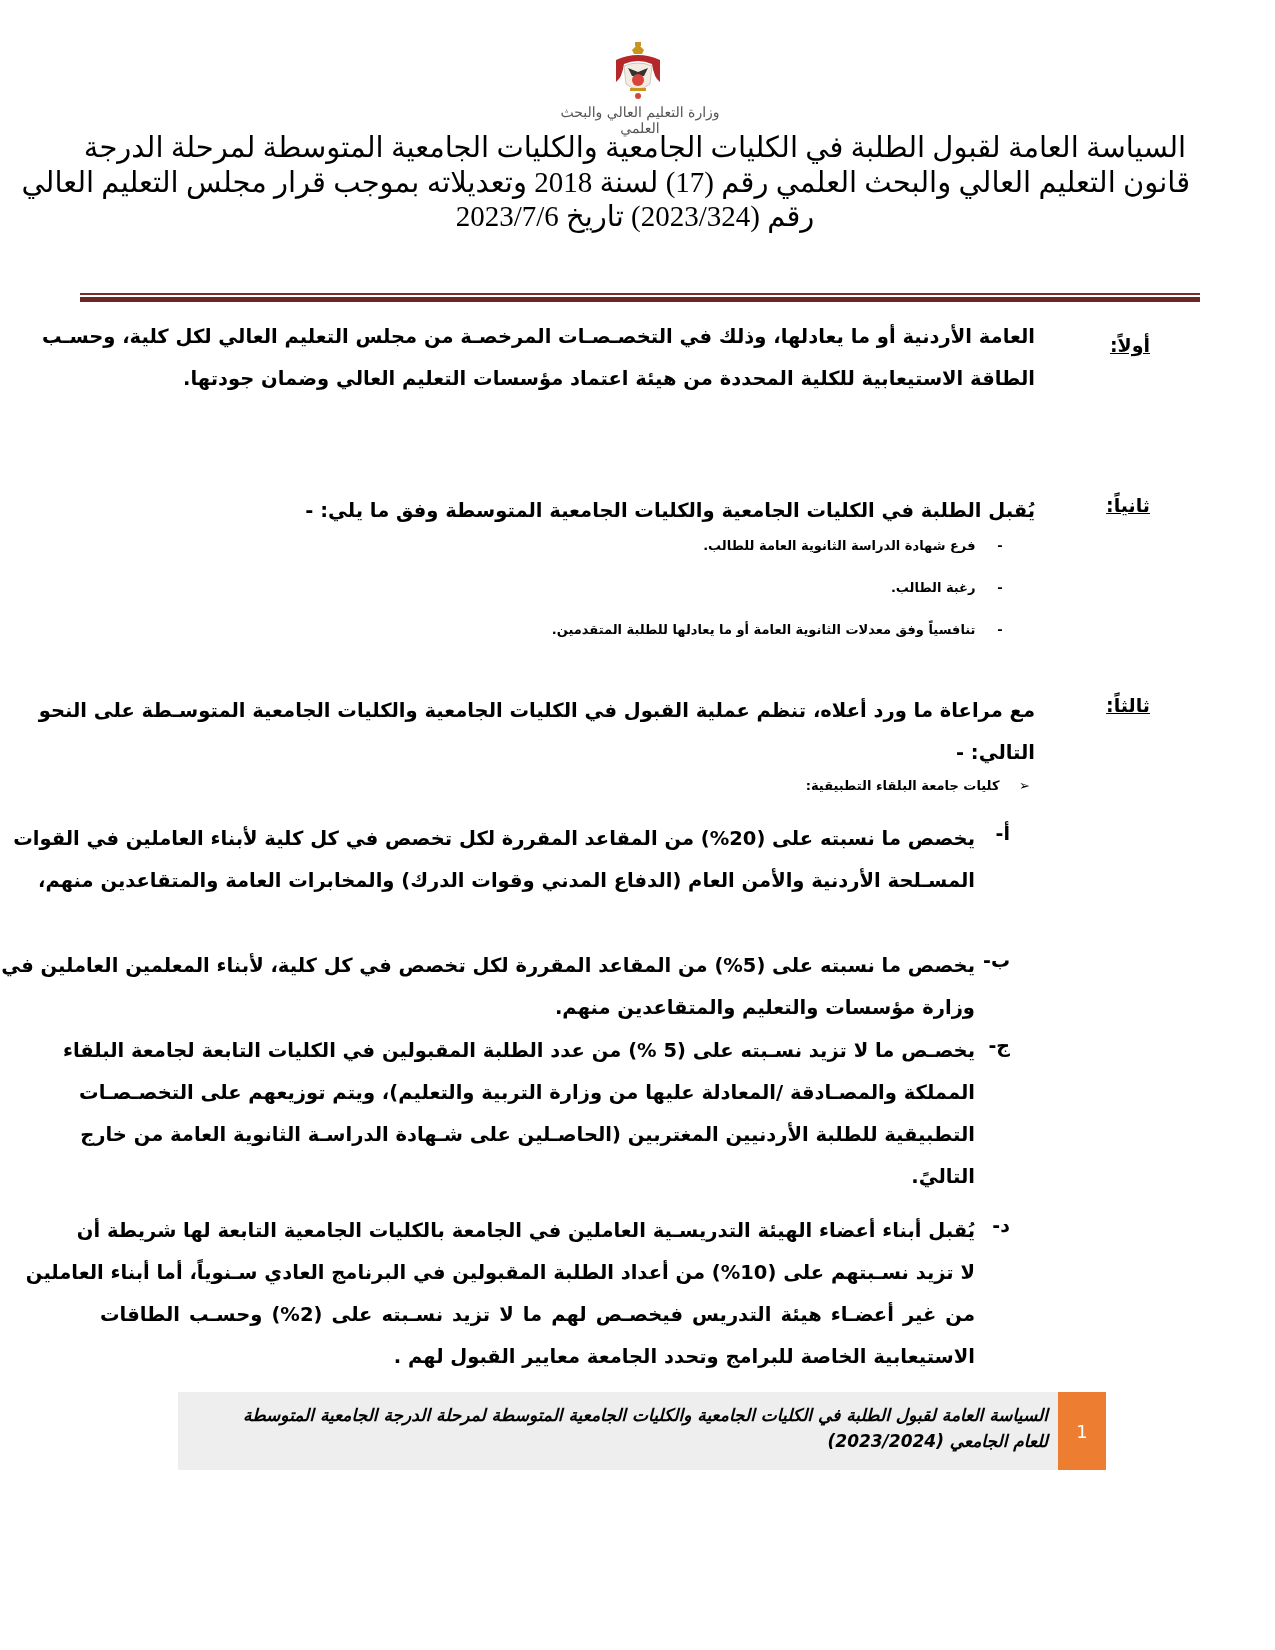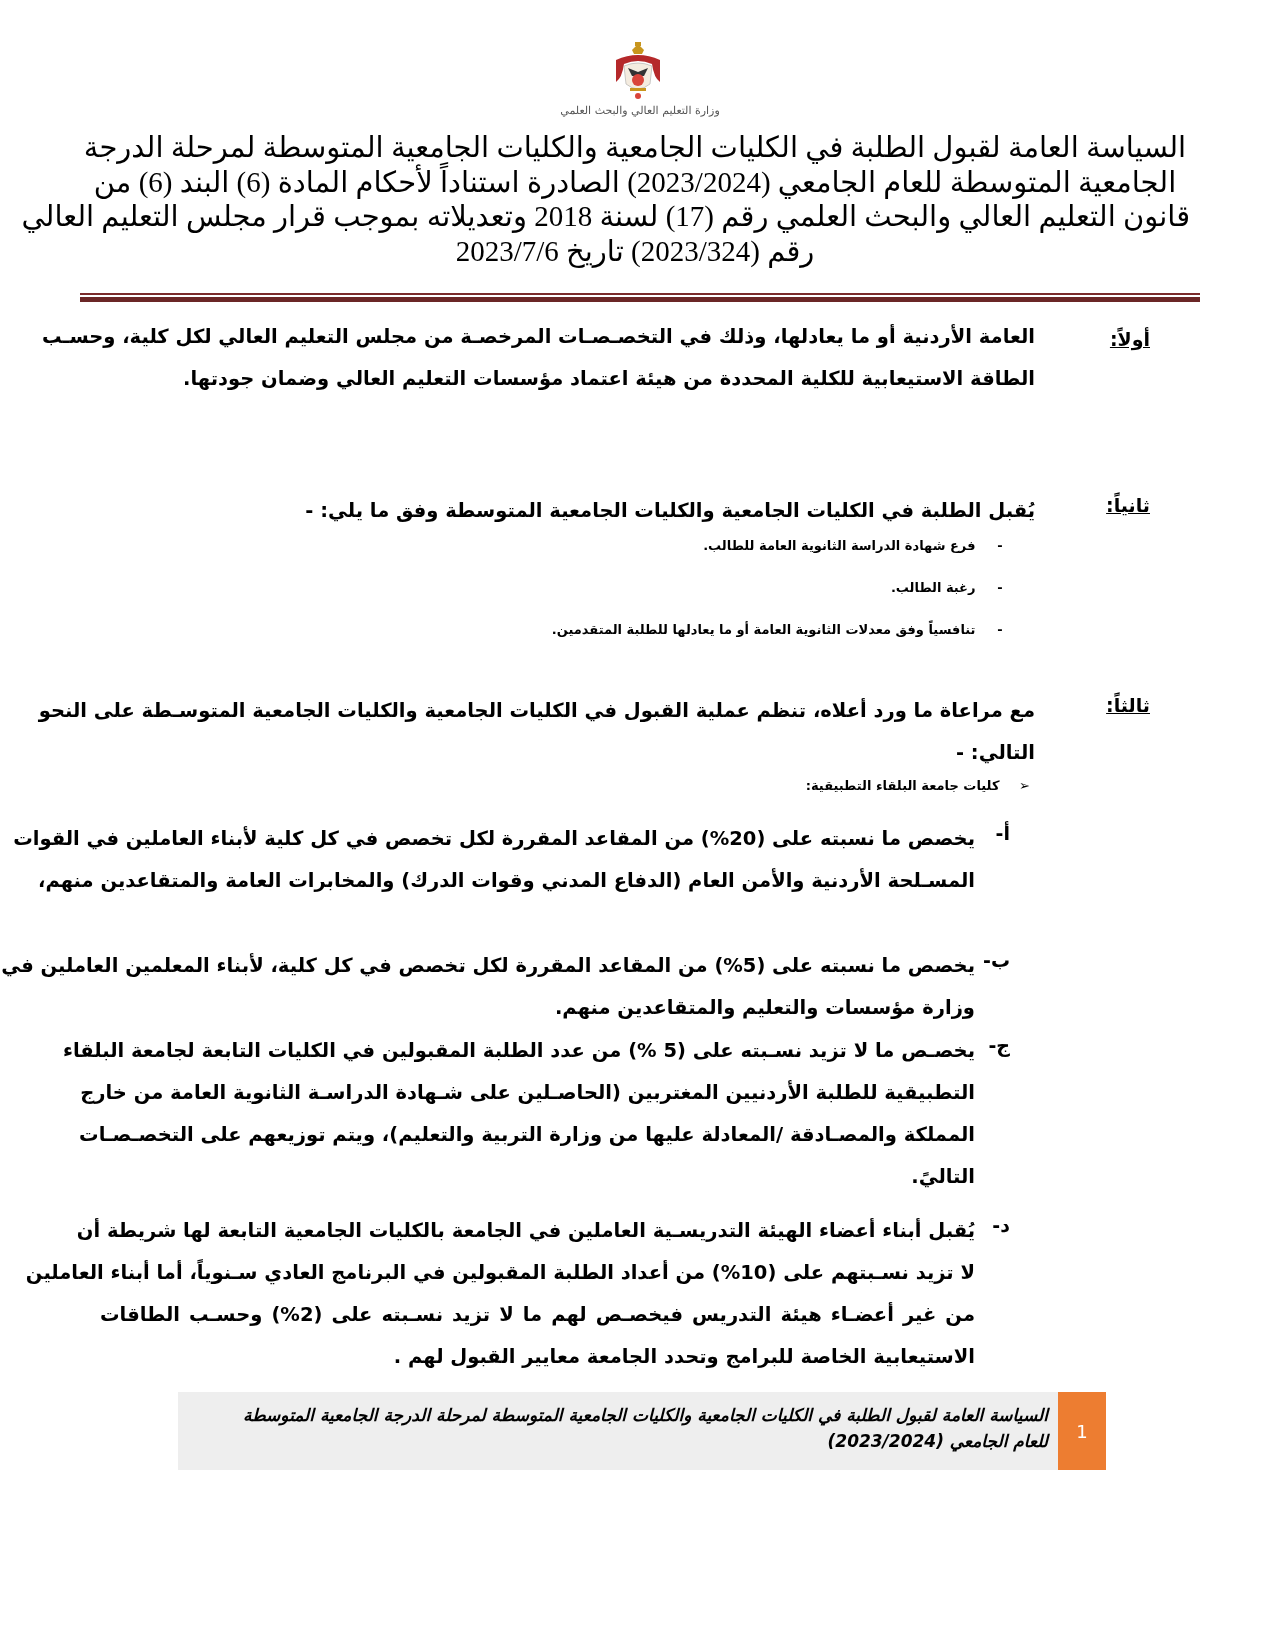--- a/index.html
+++ b/index.html
@@ -3,21 +3,21 @@
 <meta charset="utf-8">
 <style>
   html, body { margin: 0; padding: 0; background: #ffffff; }
   body { width: 1275px; height: 1650px; position: relative; overflow: hidden;
          font-family: "DejaVu Sans", sans-serif; color: #000; }
   .page { position: absolute; left: 0; top: 0; width: 1275px; height: 1650px; }
 
   
   .logo { position: absolute; left: 610px; top: 42px; width: 56px; height: 58px; }
   .ministry { position: absolute; left: 540px; top: 104px; width: 200px; text-align: center;
-              font-size: 11px; color: #555; font-family: "DejaVu Serif", serif; direction: rtl; }
+              font-size: 14px; color: #555; font-family: "DejaVu Serif", serif; direction: rtl; }
 
   
   .title { position: absolute; left: 80px; top: 130px; width: 1110px; direction: rtl; text-align: center;
            font-family: "Liberation Serif", serif; font-size: 29px; line-height: 34.5px; font-weight: normal; }
   .title .line { display: block; white-space: nowrap; }
 
   
   .rule-thin { position: absolute; left: 80px; top: 293px; width: 1120px; height: 2px; background: #7b2b2b; }
   .rule-thick { position: absolute; left: 80px; top: 297px; width: 1120px; height: 5px; background: #6b2626; }
 
@@ -51,30 +51,29 @@
     <path d="M14 24 Q28 18 42 24 L40 42 Q28 52 16 42 Z" fill="#f4ece0" stroke="#999" stroke-width="0.5"></path>
     <path d="M18 26 L28 30 L38 26 L34 34 L22 34 Z" fill="#333"></path>
     <circle cx="28" cy="38" r="6" fill="#d9443a"></circle>
     <rect x="20" y="46" width="16" height="3" fill="#c8961e"></rect>
     <circle cx="28" cy="54" r="3" fill="#d9443a"></circle>
   </svg>
   <div class="ministry">وزارة التعليم العالي والبحث العلمي</div>
 
   <div class="title">
     <span class="line">السياسة العامة لقبول الطلبة في الكليات الجامعية والكليات الجامعية المتوسطة لمرحلة الدرجة</span>
-    <span class="line">الجامعية المتوسطة للعام الجامعي (2023/2024) الصادرة استناداً لأحكام المادة (6) البند (6) من</span>
     <span class="line">قانون التعليم العالي والبحث العلمي رقم (17) لسنة 2018 وتعديلاته بموجب قرار مجلس التعليم العالي</span>
     <span class="line">رقم (2023/324) تاريخ 2023/7/6</span>
   </div>
 
   <div class="rule-thin"></div>
   <div class="rule-thick"></div>
 
   <div class="section" style="left:100px; top:316px; width:1050px;">
-    <span class="label" style="top:12px;">أولاً:</span>
+    <span class="label" style="top:18px;">أولاً:</span>
     <div class="para" style="width:935px; margin-right:115px;">
       <span class="l">العامة الأردنية أو ما يعادلها، وذلك في التخصـصـات المرخصـة من مجلس التعليم العالي لكل كلية، وحسـب</span>
       <span class="l last">الطاقة الاستيعابية للكلية المحددة من هيئة اعتماد مؤسسات التعليم العالي وضمان جودتها.</span>
     </div>
   </div>
 
   <div class="section" style="left:100px; top:490px; width:1050px;">
     <span class="label" style="top:4px;">ثانياً:</span>
     <div class="para" style="width:935px; margin-right:115px;">
       <span class="l last">يُقبل الطلبة في الكليات الجامعية والكليات الجامعية المتوسطة وفق ما يلي: -</span>
@@ -119,22 +118,22 @@
     <div class="para" style="width:875px; margin-right:35px;">
       <span class="l">يخصص ما نسبته على (5%) من المقاعد المقررة لكل تخصص في كل كلية، لأبناء المعلمين العاملين في</span>
       <span class="l last">وزارة مؤسسات والتعليم والمتقاعدين منهم.</span>
     </div>
   </div>
 
   <div class="section" style="left:100px; top:1030px; width:910px;">
     <span class="label" style="top:4px; text-decoration:none;">ج-</span>
     <div class="para" style="width:875px; margin-right:35px;">
       <span class="l">يخصـص ما لا تزيد نسـبته على (5 %) من عدد الطلبة المقبولين في الكليات التابعة لجامعة البلقاء</span>
+      <span class="l">المملكة والمصـادقة /المعادلة عليها من وزارة التربية والتعليم)، ويتم توزيعهم على التخصـصـات</span>
       <span class="l">التطبيقية للطلبة الأردنيين المغتربين (الحاصـلين على شـهادة الدراسـة الثانوية العامة من خارج</span>
-      <span class="l">المملكة والمصـادقة /المعادلة عليها من وزارة التربية والتعليم)، ويتم توزيعهم على التخصـصـات</span>
       <span class="l last">التاليً.</span>
     </div>
   </div>
 
   <div class="section" style="left:100px; top:1210px; width:910px;">
     <span class="label" style="top:4px; text-decoration:none;">د-</span>
     <div class="para" style="width:875px; margin-right:35px;">
       <span class="l">يُقبل أبناء أعضاء الهيئة التدريسـية العاملين في الجامعة بالكليات الجامعية التابعة لها شريطة أن</span>
       <span class="l">لا تزيد نسـبتهم على (10%) من أعداد الطلبة المقبولين في البرنامج العادي سـنوياً، أما أبناء العاملين</span>
       <span class="l">من غير أعضـاء هيئة التدريس فيخصـص لهم ما لا تزيد نسـبته على (2%) وحسـب الطاقات</span>

